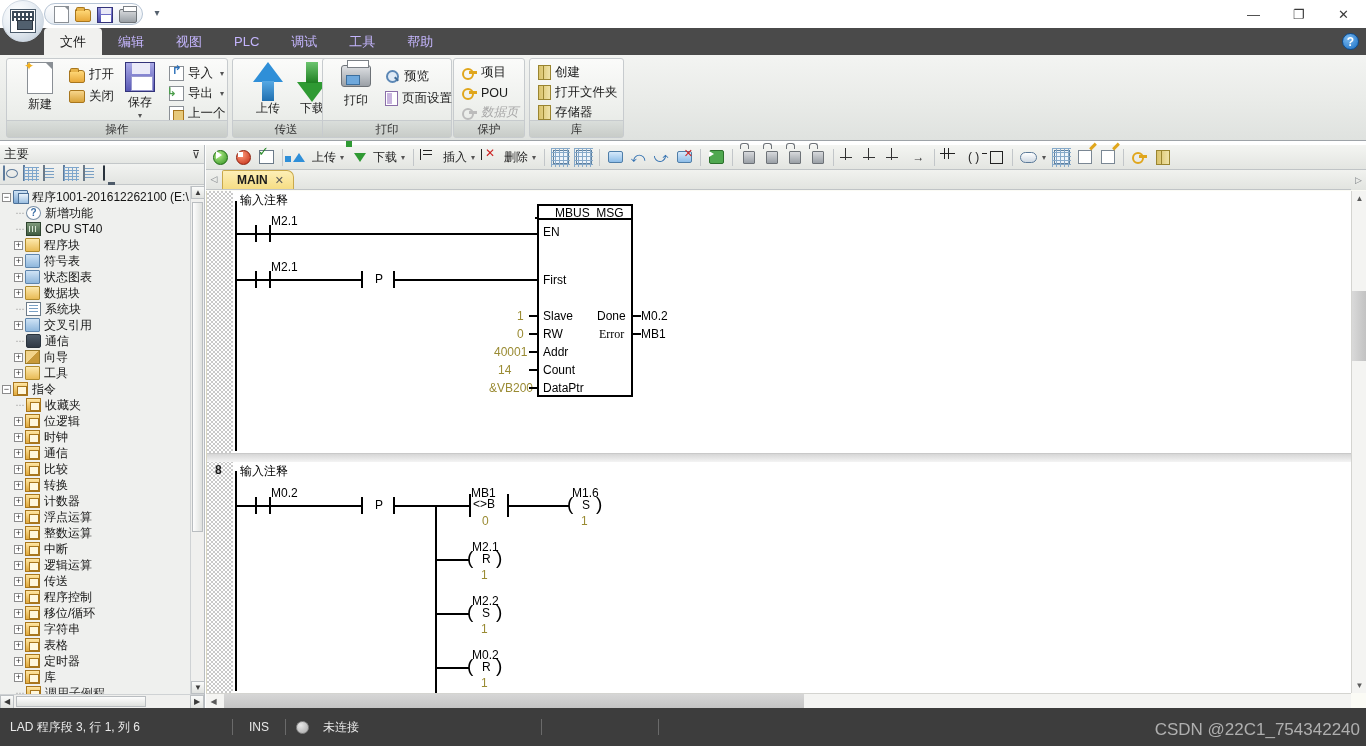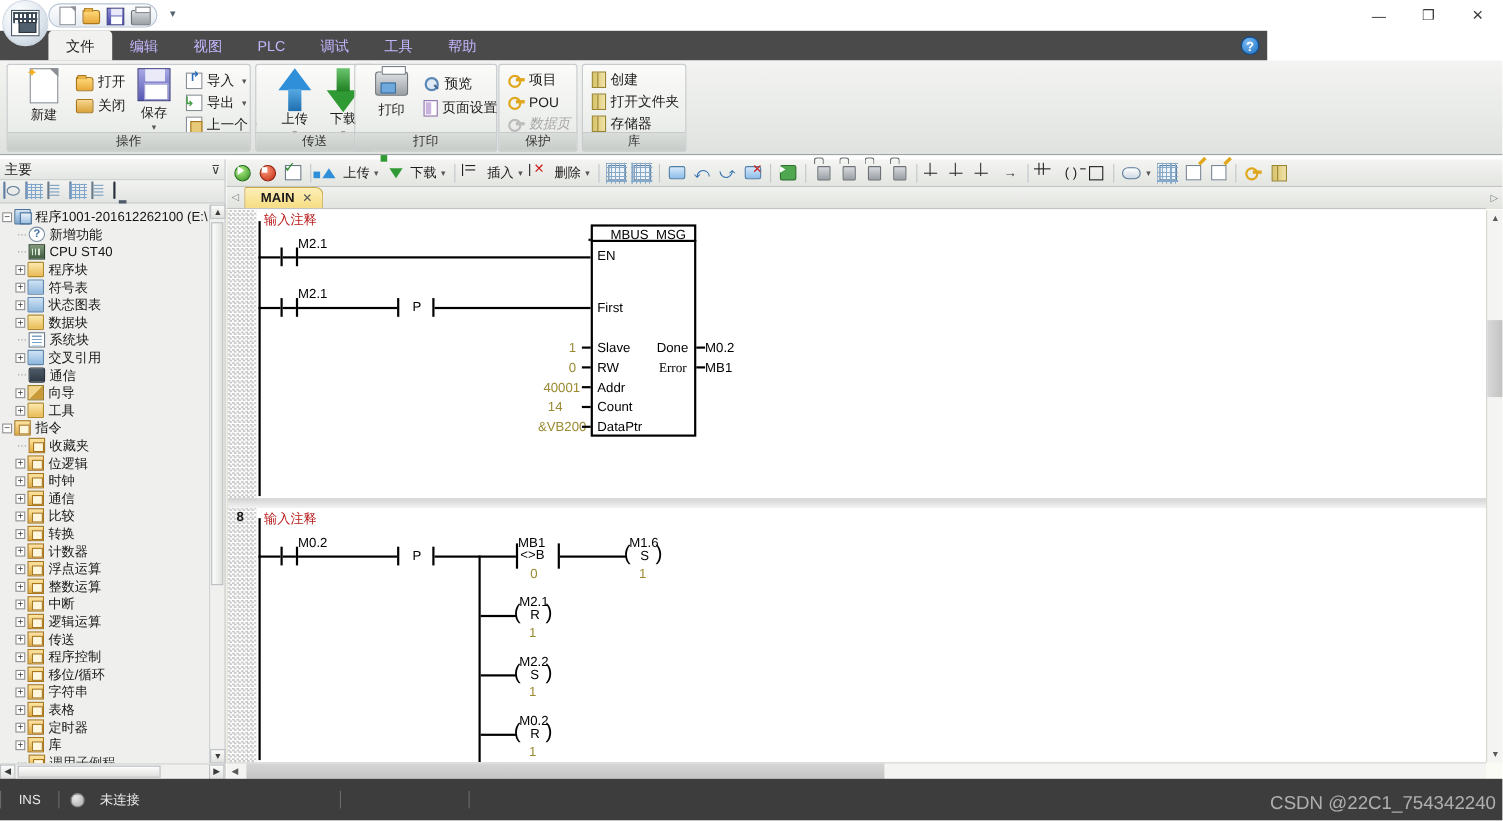--- a/index.html
+++ b/index.html
@@ -53,21 +53,21 @@
     background:#51606e; border:1px solid #2c3540;
   }
   .winbtns { position:absolute; right:0; top:0; height:28px; display:flex; }
   .winbtn {
     width:45px; height:28px; display:flex; align-items:center; justify-content:center;
     color:#3a3a3a; font-size:13px;
   }
 
   
   .menubar {
-    position:absolute; left:0; top:28px; width:1152px; height:27px;
+    position:absolute; left:0; top:28px; width:1366px; height:27px;
     background: #4a4a4a;
     display:flex; align-items:flex-end;
   }
   .menubar .spacer-left { width:44px; height:100%; }
   .menutab {
     height:27px; padding:0 16px;
     display:flex; align-items:center; justify-content:center;
     color:#c4b5fd; font-size:13px; white-space:nowrap;
   }
   .menutab.active {
@@ -369,21 +369,21 @@
   }
   .net-sep {
     position:absolute; left:0; right:0; height:9px;
     background:linear-gradient(to bottom,#d6d6d6,#f4f4f4);
     border-top:1px solid #c9c9c9;
   }
   .net-num {
     position:absolute; font-size:12px; font-weight:bold; color:#1a1a1a;
   }
   .net-cmt {
-    position:absolute; font-size:12px; color:#b91c1c;
+    position:absolute; font-size:12px; color:#000000;
   }
   .lblk { position:absolute; font-size:12px; color:#000; font-family:"Liberation Sans", sans-serif; }
   .lval { position:absolute; font-size:12px; color:#9a8b33; font-family:"Liberation Sans", sans-serif; }
   .hline { position:absolute; height:2px; background:#000; }
   .vline { position:absolute; width:2px; background:#000; }
 
   .ed-vscroll {
     position:absolute; right:0; top:46px; width:15px; bottom:15px;
     background:#f4f4f2; border-left:1px solid #d4d4d0;
   }
@@ -1009,20 +1009,21 @@
       <div class="sc-arrow" style="bottom:0;">▼</div>
     </div>
     <div class="ed-hscroll">
       <div class="sc-arrow" style="left:0;">◀</div>
       <div class="ed-hthumb"></div>
     </div>
   </div>
 
   <div class="statusbar">
     <div class="sb-inner">
+      <div class="sb-cell" style="width:232px;">LAD 程序段 3, 行 1, 列 6</div>
       <div class="sb-div"></div>
       <div class="sb-cell" style="width:52px; justify-content:center;">INS</div>
       <div class="sb-div"></div>
       <div class="sb-cell" style="gap:14px;">
         <span class="sb-dot"></span>
         <span>未连接</span>
       </div>
       <div class="sb-div" style="margin-left:172px;"></div>
       <div class="sb-div" style="margin-left:116px;"></div>
     </div>

